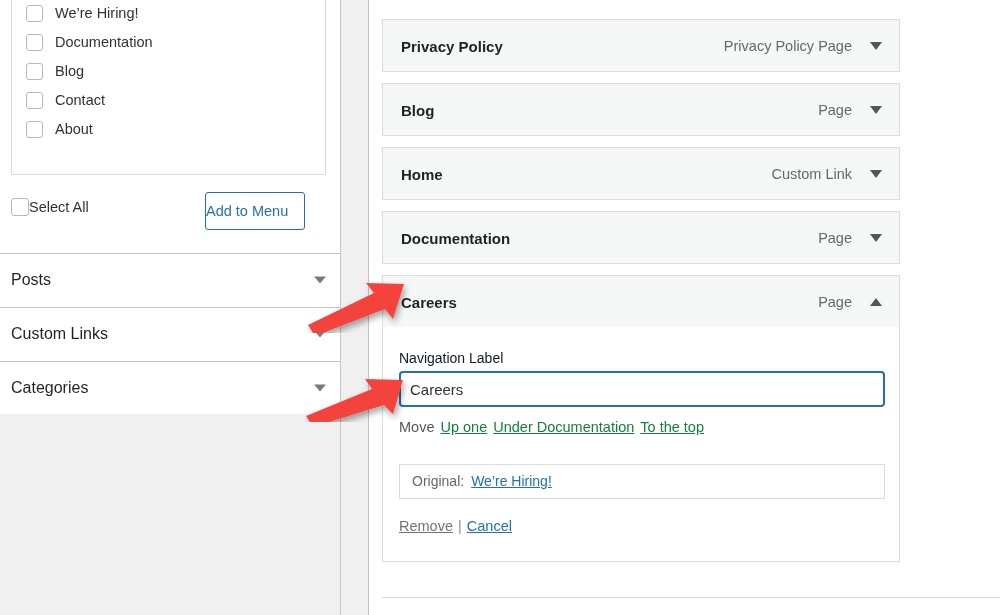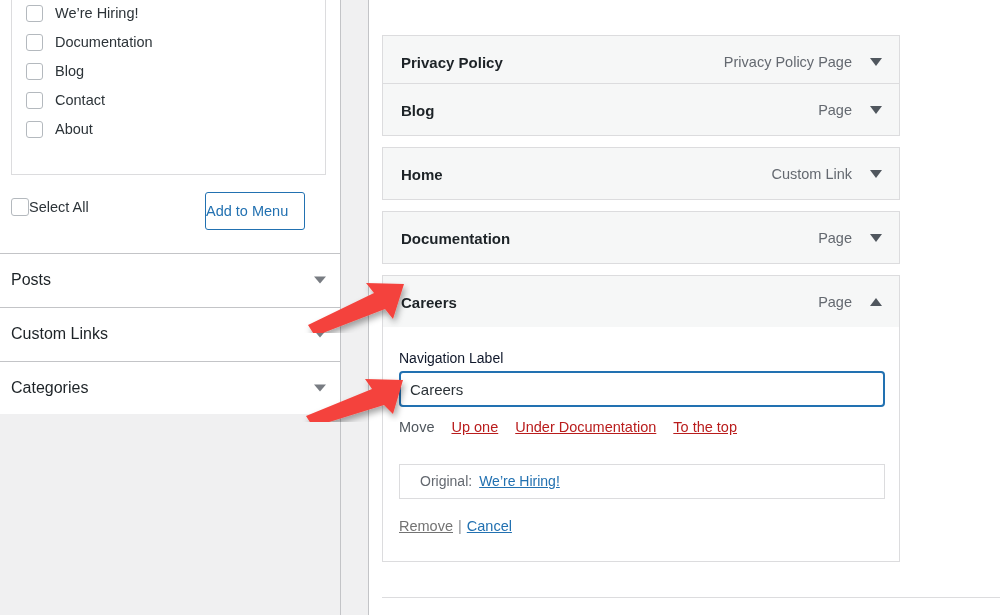--- a/index.html
+++ b/index.html
@@ -114,21 +114,21 @@
   }
   .mi-arrow-up {
     position: absolute; right: 17px; top: 50%;
     transform: translateY(-50%);
     width: 0; height: 0;
     border-left: 6px solid transparent;
     border-right: 6px solid transparent;
     border-bottom: 8px solid #50575e;
   }
 
-  #mi-privacy { top: 19px; margin-top: 16px; }
+  #mi-privacy { top: 19px; }
   #mi-blog    { top: 83px; }
   #mi-home    { top: 147px; }
   #mi-docs    { top: 211px; }
   #mi-careers { top: 275px; }
 
   .item-settings {
     position: absolute; left: 13px; top: 327px;
     width: 518px; height: 235px;
     box-sizing: border-box;
     background: #ffffff;
@@ -149,30 +149,30 @@
     padding: 0 9px;
     outline: none;
   }
   .move-row {
     position: absolute; left: 16px; top: 92px;
     font-size: 14.5px; color: #50575e;
     white-space: nowrap;
   }
   .move-row .mv-word { color: #50575e; }
   .move-row a {
-    color: #b91c1c; text-decoration: underline;
-    margin-left: 17px;
+    color: #15803d; text-decoration: underline;
+    margin-left: 6px;
   }
   .original-box {
     position: absolute; left: 16px; top: 137px;
     width: 486px; height: 35px;
     box-sizing: border-box;
     border: 1px solid #dcdcde; background: #fff;
     font-size: 14px; color: #646970;
-    line-height: 33px; padding-left: 20px;
+    line-height: 33px; padding-left: 12px;
     white-space: nowrap;
   }
   .original-box a { color: #2271b1; text-decoration: underline; margin-left: 7px; }
   .action-row {
     position: absolute; left: 16px; top: 191px;
     font-size: 14.5px; white-space: nowrap;
   }
   .action-row .remove-link { color: #737373; text-decoration: underline; }
   .action-row .sep { color: #8c8f94; margin: 0 5px; }
   .action-row .cancel-link { color: #2271b1; text-decoration: underline; }

